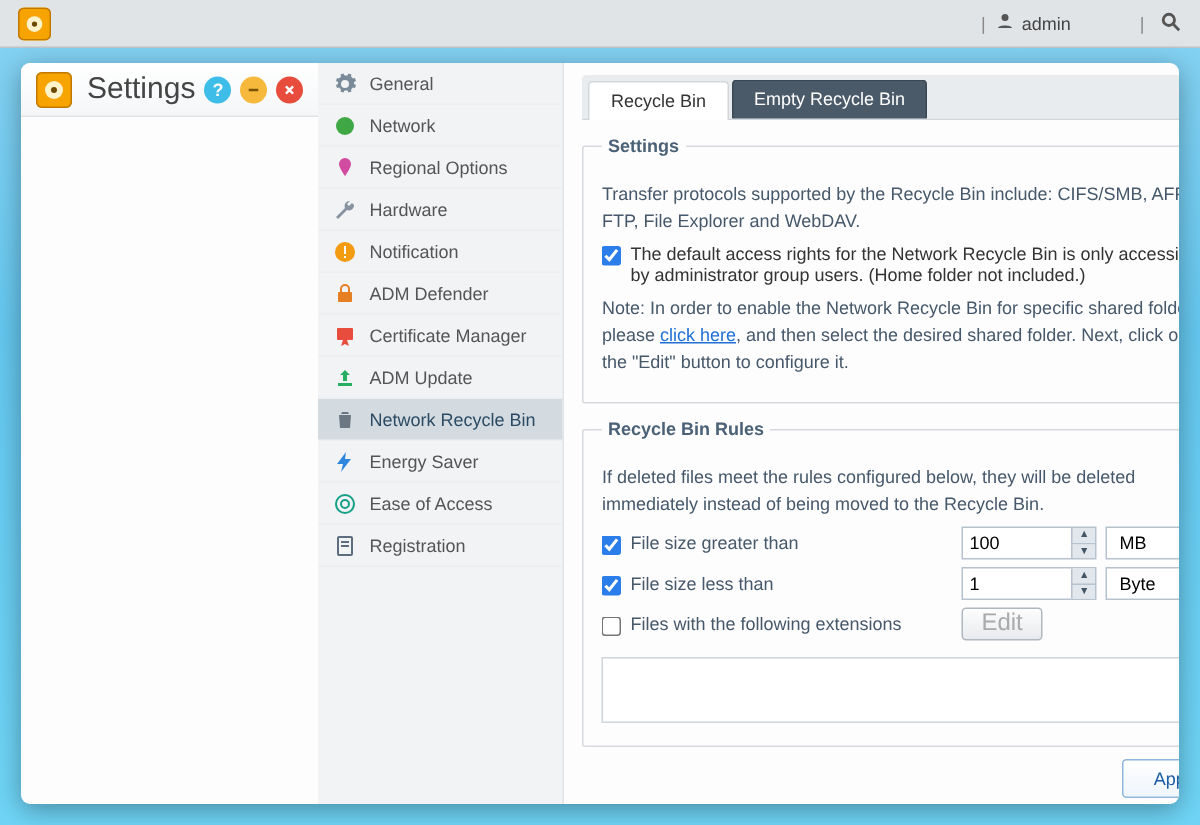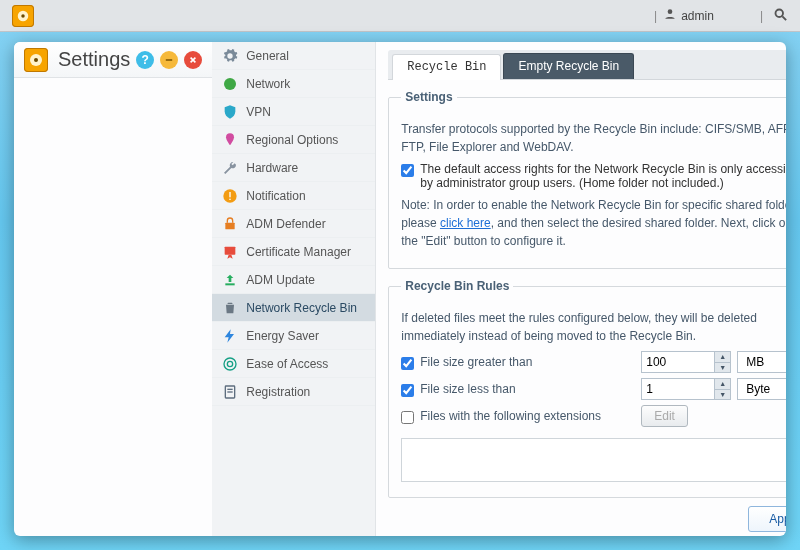--- a/index.html
+++ b/index.html
@@ -63,42 +63,42 @@
   }
   .side-item.active { background:#d3dbe1; color:#2b4a63; font-weight:500; }
   .side-item .icon { width:16px;height:16px;flex-shrink:0;display:flex;align-items:center;justify-content:center; }
 
   .content { flex:1; display:flex;flex-direction:column; min-width:0; padding:8px 12px 10px 12px; }
   .tabs { display:flex; gap:2px; border-bottom:1px solid #d3d7db; background:#e9ecef; border-radius:3px 3px 0 0; padding:3px 4px 0 4px;}
   .tab {
     padding:5px 14px 6px; font-size:12px; border-radius:3px 3px 0 0;
     background:#4a5a68; color:#fff; cursor:pointer; border:1px solid #3b4854; border-bottom:none;
   }
-  .tab.active { background:#fff; color:#333; border-color:#d3d7db; position:relative; top:1px;font-family:Liberation Mono, monospace; }
+  .tab.active { background:#fff; color:#333; border-color:#d3d7db; position:relative; top:1px; }
 
   fieldset {
     border:1px solid #d5d9dd; margin-top:10px; padding:10px 12px 12px; border-radius:2px;
   }
   legend { font-weight:600; color:#4a6; color:#4a6176; padding:0 4px; font-size:12px;}
   .line { margin:6px 0; line-height:1.5; color:#465; color:#46586a; }
   .chk-row { display:flex; align-items:flex-start; gap:6px; margin:6px 0;}
   input[type=checkbox]{ width:13px;height:13px;margin-top:2px; accent-color:#2b7de9;}
   a { color:#1e6fd6; text-decoration:underline; cursor:pointer; }
 
   .rule-row { display:flex; align-items:center; margin:5px 0; }
   .rule-row label { flex:0 0 240px; display:flex; gap:6px; align-items:center; color:#46586a;}
   .spin { width:90px; height:22px; border:1px solid #b6c2cd; padding:0 18px 0 4px; font-size:12px; position:relative; background:#fff;}
   .spin-wrap { position:relative; }
   .spin-btns { position:absolute; right:1px; top:1px; bottom:1px; width:16px; display:flex;flex-direction:column; }
   .spin-btns span { flex:1; background:#e1e7ec;border-left:1px solid #b6c2cd;display:flex;align-items:center;justify-content:center;font-size:7px;color:#456;cursor:pointer;}
   .spin-btns span:first-child{border-bottom:1px solid #b6c2cd;}
   select.unit { width:70px;height:22px;border:1px solid #b6c2cd;margin-left:6px;background:#fff;font-size:12px;padding-left:4px;}
   button.small {
     height:22px;padding:0 12px;border:1px solid #b0b8bf;background:linear-gradient(#fdfdfd,#e8ebee);
-    border-radius:3px;font-size:12px;color:#666;cursor:pointer;
+    border-radius:3px;font-size:16px;color:#666;cursor:pointer;
   }
   button.small:disabled{color:#aaa;cursor:default;}
   textarea.ext {
     width:100%; height:44px; border:1px solid #cfd5da; margin-top:6px; resize:none; font-size:12px; padding:4px;
   }
   .footer { margin-top:auto; display:flex; justify-content:flex-end; padding-top:8px;}
   button.apply {
     height:26px; padding:0 20px; border:1px solid #8fb6dd; border-radius:3px;
     background:linear-gradient(#fff,#eef5fc); color:#1b5da5; font-size:12px; cursor:pointer;
   }
@@ -168,28 +168,20 @@
         <div class="side-item">
           <span class="icon">
             <svg viewBox="0 0 24 24" fill="#3fa845">
               <circle cx="12" cy="12" r="9"></circle>
             </svg>
           </span>
           <span>Network</span>
         </div>
         <div class="side-item">
           <span class="icon">
-            <svg viewBox="0 0 24 24" fill="#2aa8c9">
-              <path d="M12 2l8 3v6c0 5-3 9-8 11-5-2-8-6-8-11V5z"></path>
-            </svg>
-          </span>
-          <span>VPN</span>
-        </div>
-        <div class="side-item">
-          <span class="icon">
             <svg viewBox="0 0 24 24" fill="#d14ca0">
               <path d="M12 2a6 6 0 016 6c0 4-6 12-6 12S6 12 6 8a6 6 0 016-6z"></path>
             </svg>
           </span>
           <span>Regional Options</span>
         </div>
         <div class="side-item">
           <span class="icon">
             <svg viewBox="0 0 24 24" fill="#8893a0">
               <path d="M21 7a5 5 0 01-7 5L5 21l-2-2 9-9a5 5 0 015-7l-3 3 2 2 3-3z"></path>

